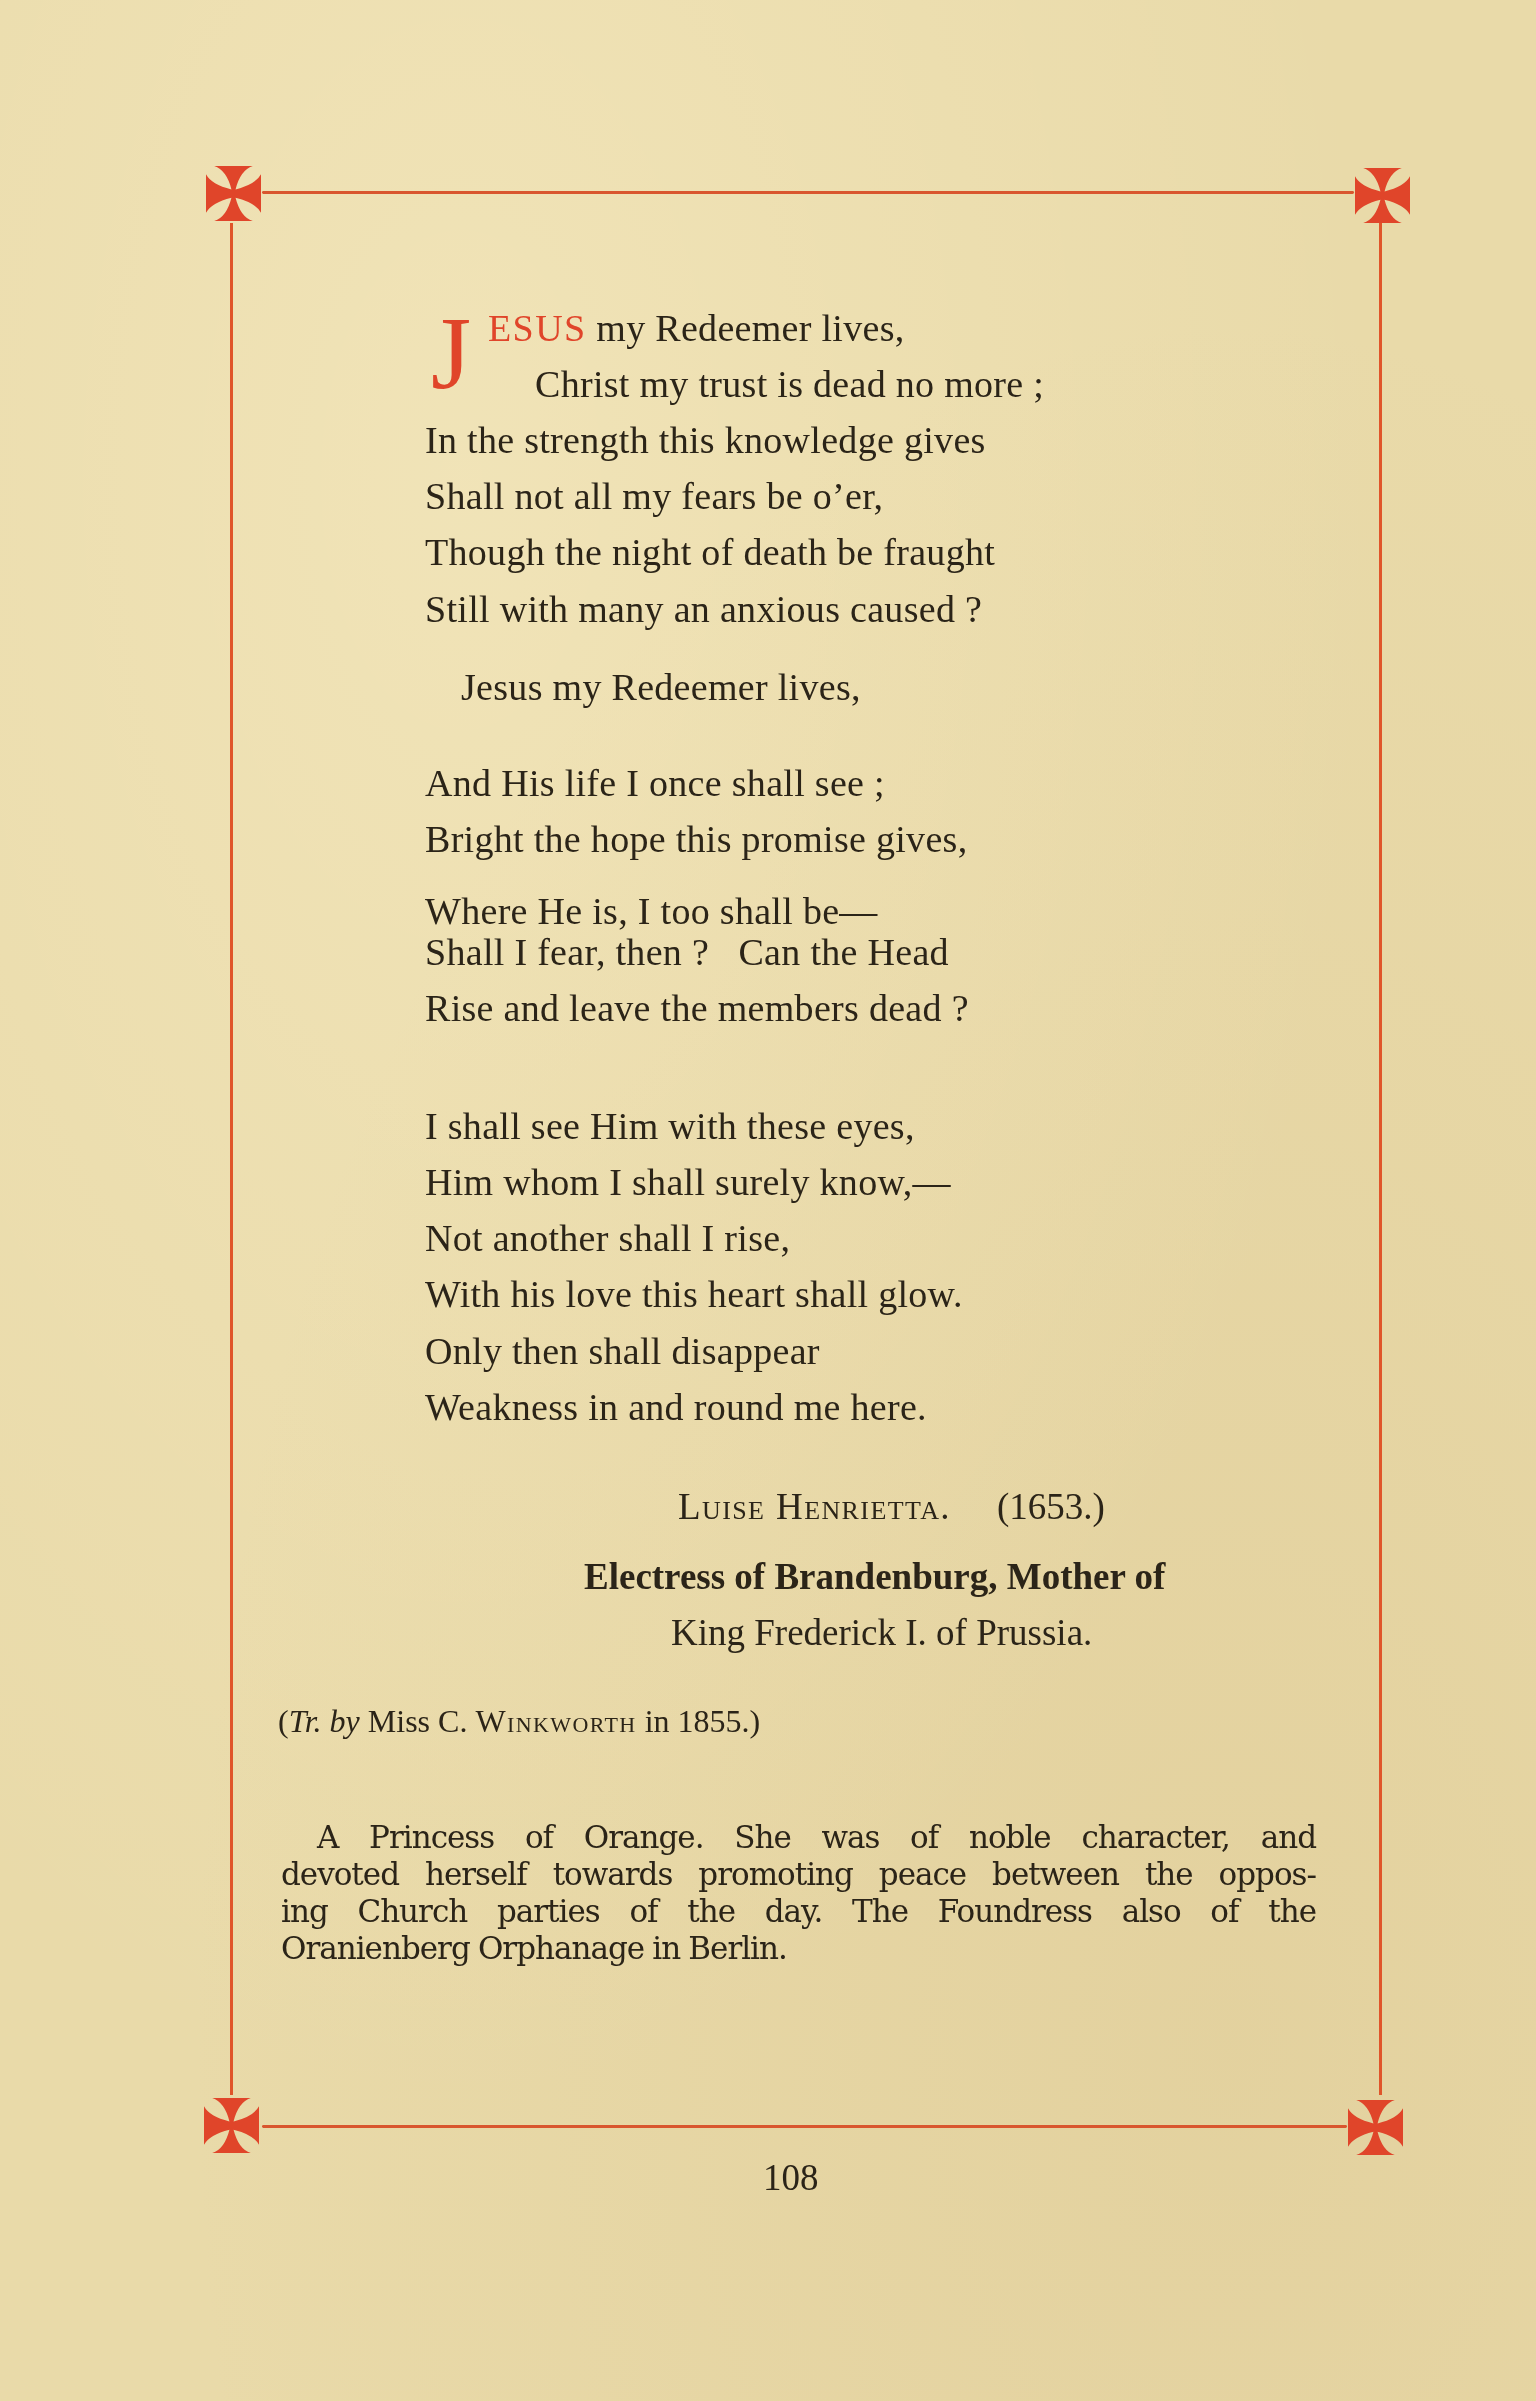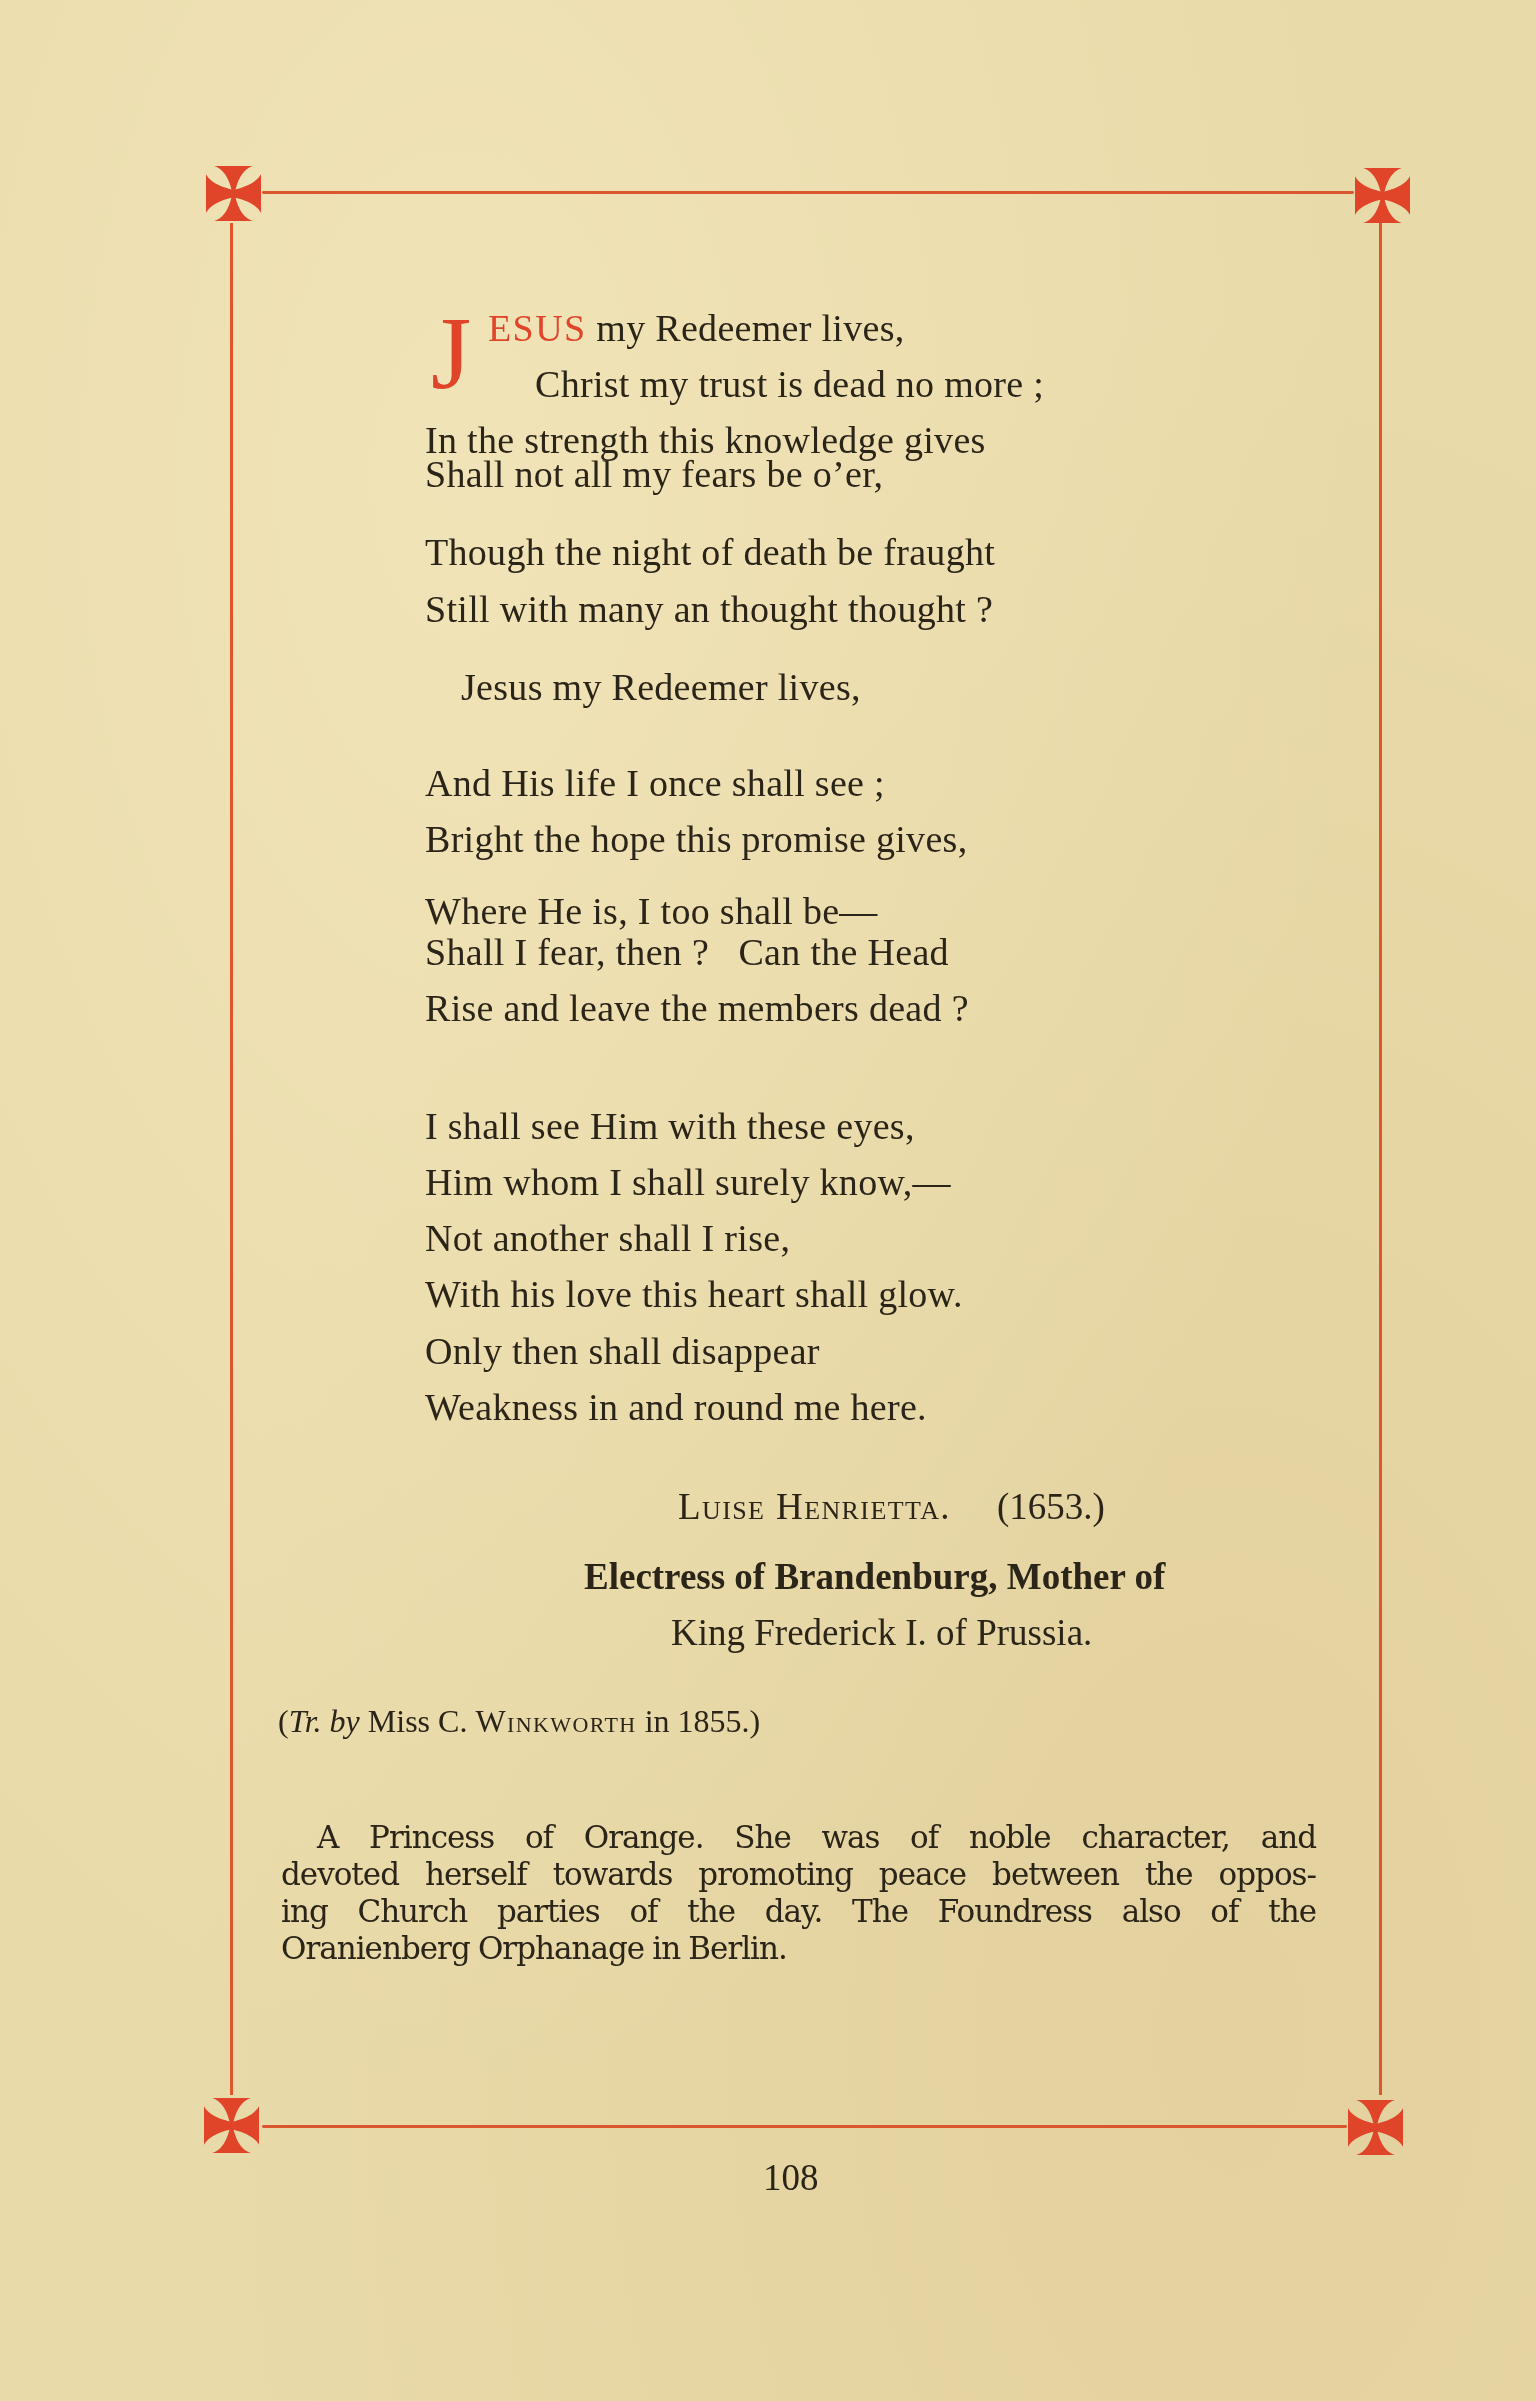--- a/index.html
+++ b/index.html
@@ -140,23 +140,23 @@
 
 <div class="dropcap">J</div>
 
 <div class="poem">
 
   <div class="line" style="left:63px; top:309px;">
     <span class="caps-red">ESUS</span><span> my Redeemer lives,</span>
   </div>
   <div class="line" style="left:110px; top:365px;">Christ my trust is dead no more ;</div>
   <div class="line" style="top:421px;">In the strength this knowledge gives</div>
-  <div class="line" style="top:455px;">Shall not all my fears be o’er,</div>
+  <div class="line" style="top:477px;">Shall not all my fears be o’er,</div>
   <div class="line" style="top:533px;">Though the night of death be fraught</div>
-  <div class="line" style="top:590px;">Still with many an thought thought ?</div>
+  <div class="line" style="top:590px;">Still with many an anxious caused ?</div>
 
   <div class="line" style="top:668px;margin-left:36px;">Jesus my Redeemer lives,</div>
   <div class="line" style="top:764px;">And His life I once shall see ;</div>
   <div class="line" style="top:820px;">Bright the hope this promise gives,</div>
   <div class="line" style="top:892px;">Where He is, I too shall be—</div>
   <div class="line" style="top:933px; white-space:pre;">Shall I fear, then ?   Can the Head</div>
   <div class="line" style="top:989px;">Rise and leave the members dead ?</div>
 
   <div class="line" style="top:1107px;">I shall see Him with these eyes,</div>
   <div class="line" style="top:1163px;">Him whom I shall surely know,—</div>

